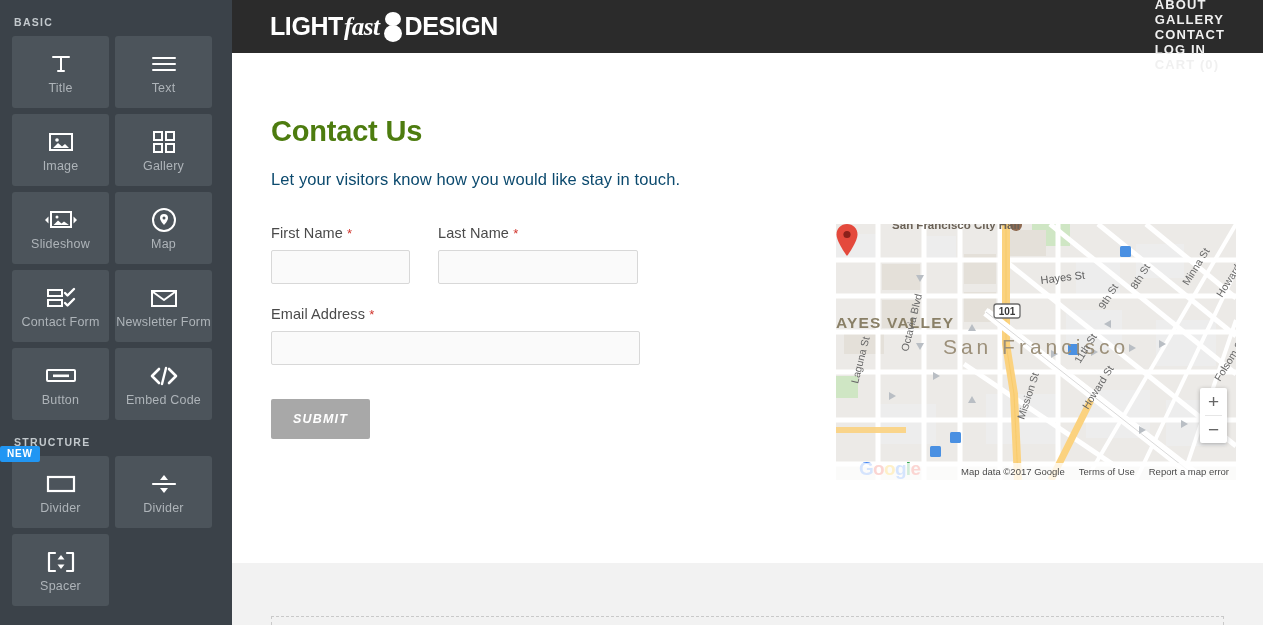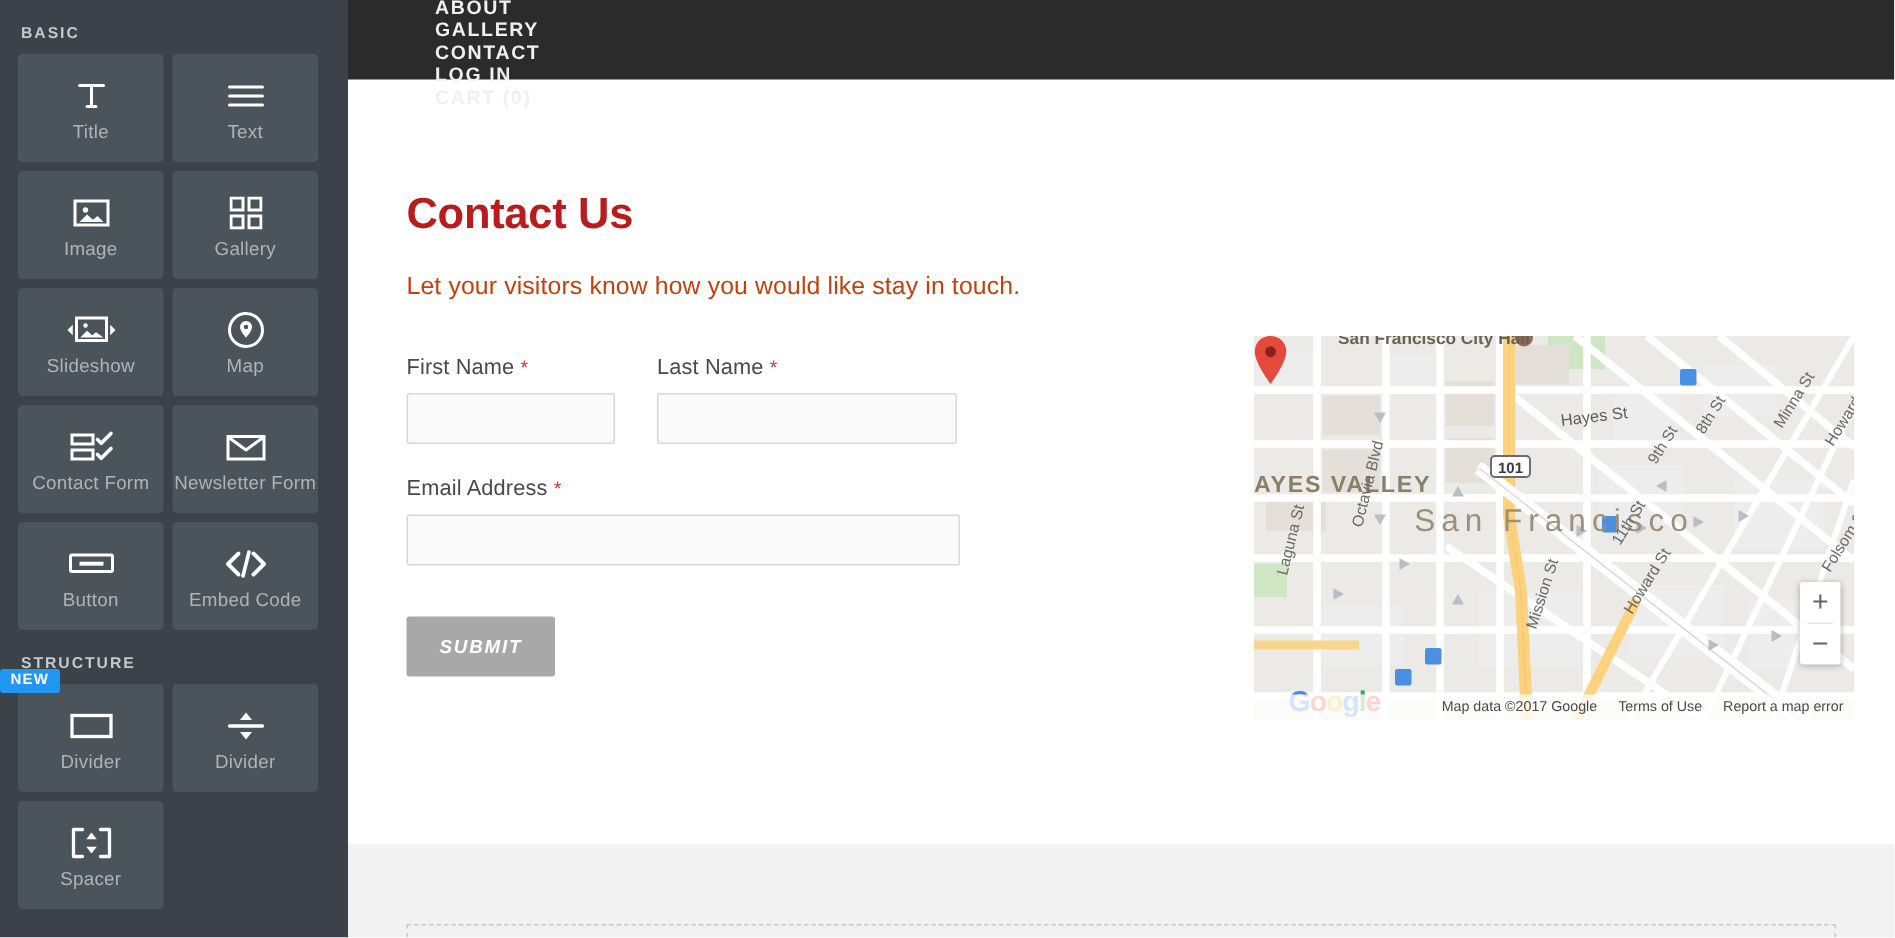--- a/index.html
+++ b/index.html
@@ -157,30 +157,30 @@
     white-space: nowrap;
   }
   .site-nav a:last-child { padding-right: 0; }
 
   
   .content {
     padding: 62px 0 0 39px;
     position: relative;
   }
   h1.page-title {
-    margin: 12px 0 0 0;
+    margin: 0 0 0 0;
     font-size: 29px;
     font-weight: bold;
-    color: #b91c1c;
+    color: #4d7c0f;
     letter-spacing: -0.2px;
   }
   p.page-sub {
     margin: 22px 0 0 0;
     font-size: 16.5px;
-    color: #c2410c;
+    color: #0c4a6e;
     letter-spacing: .1px;
   }
 
   .form-wrap {
     margin-top: 36px;
     width: 370px;
   }
   .field-row {
     display: flex;
     gap: 28px;
@@ -476,20 +476,26 @@
           </svg>
         </span>
         <span class="tlabel">Spacer</span>
       </div>
     </div>
   </aside>
 
   <main class="canvas">
 
     <div class="site-header">
+      <div class="logo">
+        <span class="lg-bold">LIGHT</span>
+        <span class="lg-italic">fast</span>
+        <span class="lg-mark"></span>
+        <span class="lg-bold">DESIGN</span>
+      </div>
       <nav class="site-nav">
         <a href="#">HOME</a>
         <a href="#">ABOUT</a>
         <a href="#">GALLERY</a>
         <a href="#">CONTACT</a>
         <a href="#">LOG IN</a>
         <a href="#">CART (0)</a>
       </nav>
     </div>
 

